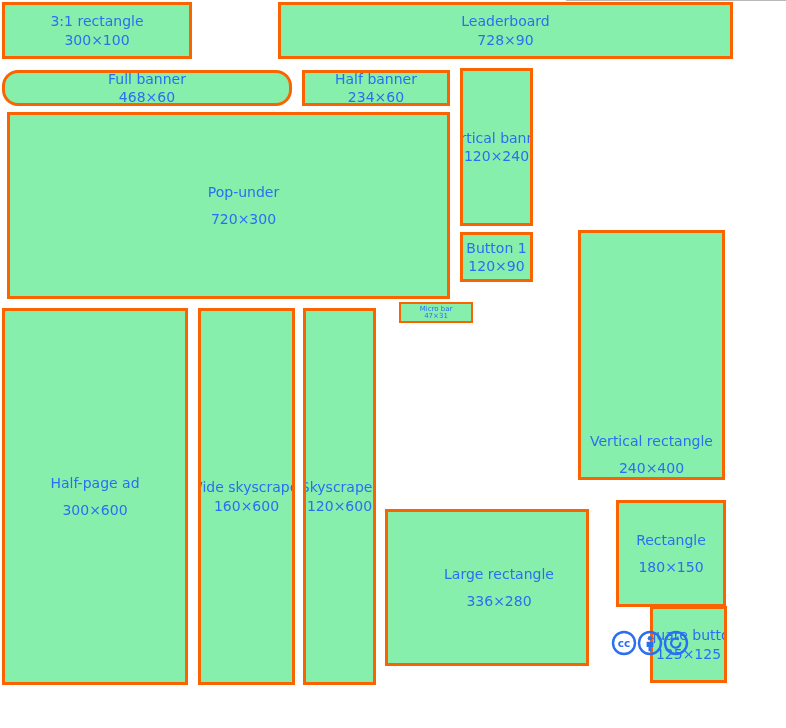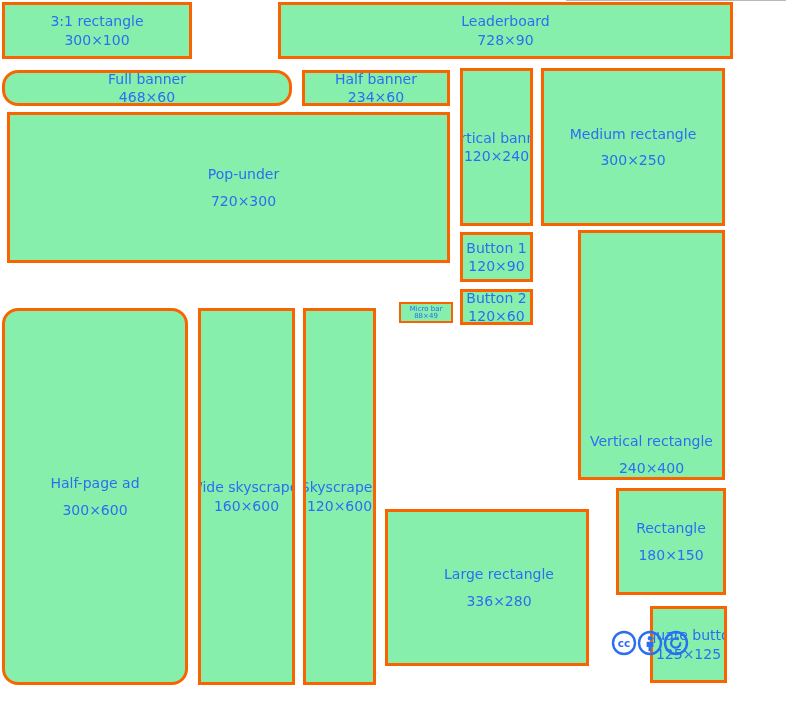--- a/index.html
+++ b/index.html
@@ -98,72 +98,64 @@
   <div class="adbox t-norm" style="left:302px; top:70px; width:148px; height:36px;">
     <span class="lbl">Half banner</span>
     <span class="dim">234×60</span>
   </div>
 
   <div class="adbox t-norm" style="left:460px; top:68px; width:73px; height:158px;">
     <span class="lbl">Vertical banner</span>
     <span class="dim">120×240</span>
   </div>
 
-  <div class="adbox t-norm gap" style="left:541px; top:68px; width:184px; height:158px;">
-    <span class="lbl">Medium rectangle</span>
-    <span class="dim">300×250</span>
-  </div>
 
-  <div class="adbox t-norm gap" style="left:7px; top:112px; width:443px; height:151px;padding-left:30px;">
+  <div class="adbox t-norm gap" style="left:7px; top:112px; width:443px; height:187px;padding-left:30px;">
     <span class="lbl">Pop-under</span>
     <span class="dim">720×300</span>
   </div>
 
   <div class="adbox t-norm" style="left:460px; top:232px; width:73px; height:50px;">
     <span class="lbl">Button 1</span>
     <span class="dim">120×90</span>
   </div>
 
-  <div class="adbox t-norm" style="left:460px; top:289px; width:73px; height:36px;">
-    <span class="lbl">Button 2</span>
-    <span class="dim">120×60</span>
-  </div>
 
   <div class="adbox t-norm gap" style="left:578px; top:230px; width:147px; height:250px;justify-content:flex-end;">
     <span class="lbl">Vertical rectangle</span>
     <span class="dim">240×400</span>
   </div>
 
-  <div class="adbox t-micro" style="left:399px; top:302px; width:54px; height:21px; border-width:2px;">
+  <div class="adbox t-micro" style="left:399px; top:302px; width:74px; height:21px; border-width:2px;">
     <span class="lbl">Micro bar</span>
-    <span class="dim">88×49</span>
+    <span class="dim">47×31</span>
   </div>
 
-  <div class="adbox t-norm gap" style="left:2px; top:308px; width:186px; height:377px;border-radius:16px;">
+  <div class="adbox t-norm gap" style="left:2px; top:308px; width:186px; height:377px;">
     <span class="lbl">Half-page ad</span>
     <span class="dim">300×600</span>
   </div>
 
   <div class="adbox t-norm" style="left:198px; top:308px; width:97px; height:377px;">
     <span class="lbl">Wide skyscraper</span>
     <span class="dim">160×600</span>
   </div>
 
   <div class="adbox t-norm" style="left:303px; top:308px; width:73px; height:377px;">
     <span class="lbl">Skyscraper</span>
     <span class="dim">120×600</span>
   </div>
 
 
   <div class="adbox t-norm gap" style="left:385px; top:509px; width:204px; height:157px;padding-left:24px;">
     <span class="lbl">Large rectangle</span>
     <span class="dim">336×280</span>
   </div>
 
-  <div class="adbox t-norm gap" style="left:616px; top:488px; width:110px; height:107px;">
+  <div class="adbox t-norm gap" style="left:616px; top:500px; width:110px; height:107px;">
     <span class="lbl">Rectangle</span>
     <span class="dim">180×150</span>
   </div>
 
   <div class="adbox t-norm" style="left:650px; top:606px; width:77px; height:77px;">
     <span class="lbl">Square button</span>
     <span class="dim">125×125</span>
   </div>
 
   <div class="cc-stack">

